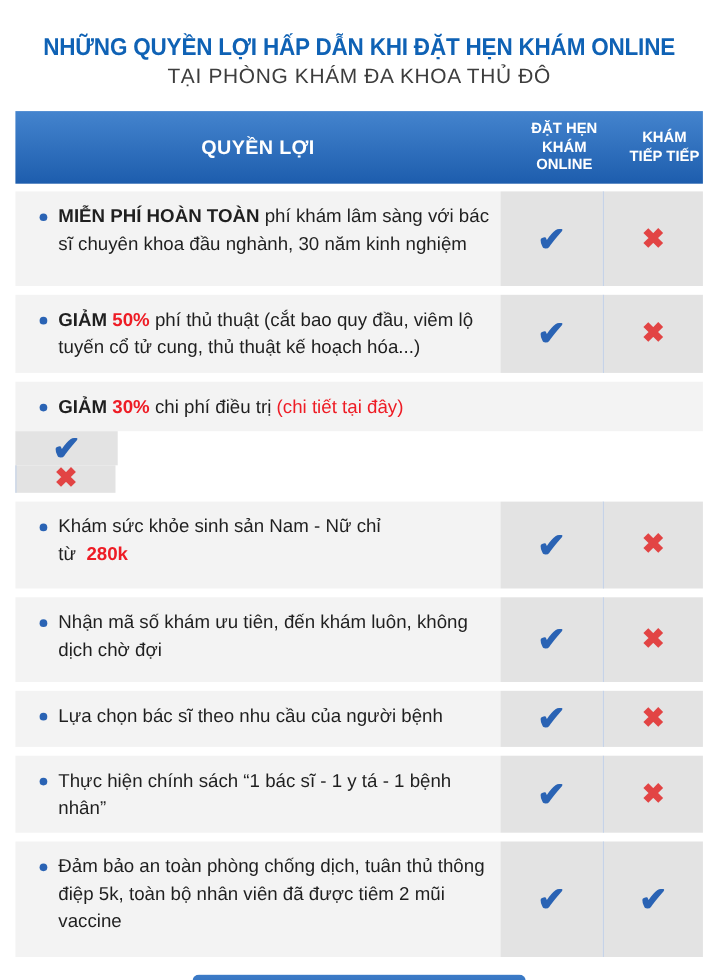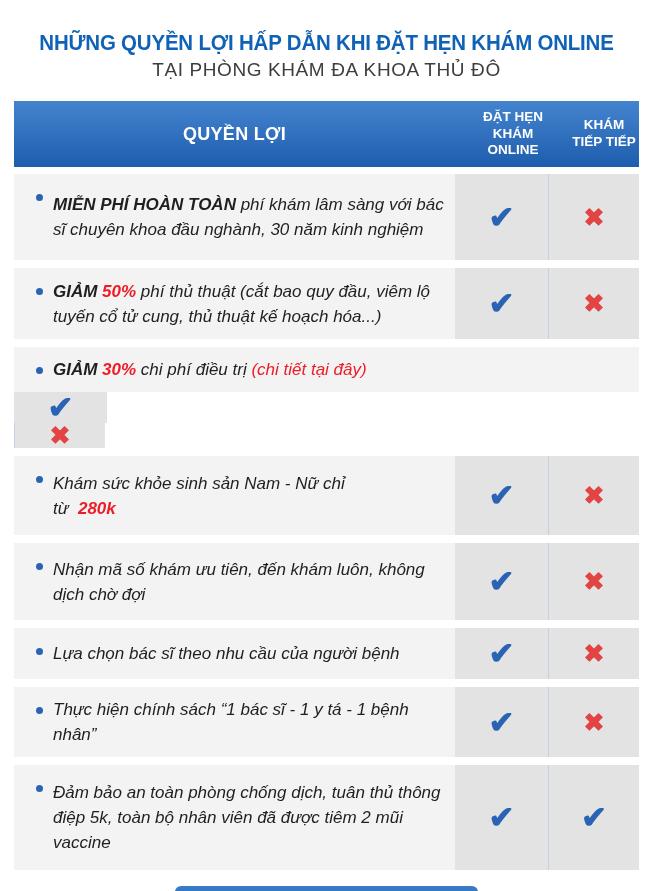--- a/index.html
+++ b/index.html
@@ -33,23 +33,22 @@
   }
   .th-benefits{flex:1;display:flex;align-items:center;justify-content:center;font-size:18px;letter-spacing:0.3px;}
   .th-online,.th-direct{width:93px;display:flex;align-items:center;justify-content:flex-end;
     text-align:center;font-size:13.5px;line-height:1.25;}
   .th-direct{width:91px;}
   .th-online span,.th-direct span{display:block;width:70px;}
 
   .row{display:flex;margin-top:8px;}
   .row:first-child{margin-top:7px;}
   .text-cell{
-    flex:1;background:var(--text-cell-bg);display:flex;align-items:center;
+    flex:1;background:var(--text-cell-bg);display:flex;align-items:flex-start;
     padding:10px 10px 10px 12px;
-    font-style:italic;
   }
   .bullet{
     width:7px;height:7px;border-radius:50%;background:var(--check-blue);
     flex:0 0 auto;margin:2px 10px 0 10px;align-self:flex-start;margin-top:10px;
   }
   .benefit-text{font-size:17px;line-height:25px;color:var(--body-text);}
   .seg-bold{font-weight:bold;}
   .seg-bold-red{font-weight:bold;color:var(--accent-red);}
   .seg-red-link{color:var(--accent-red);cursor:pointer;}
   .mark-cell{

